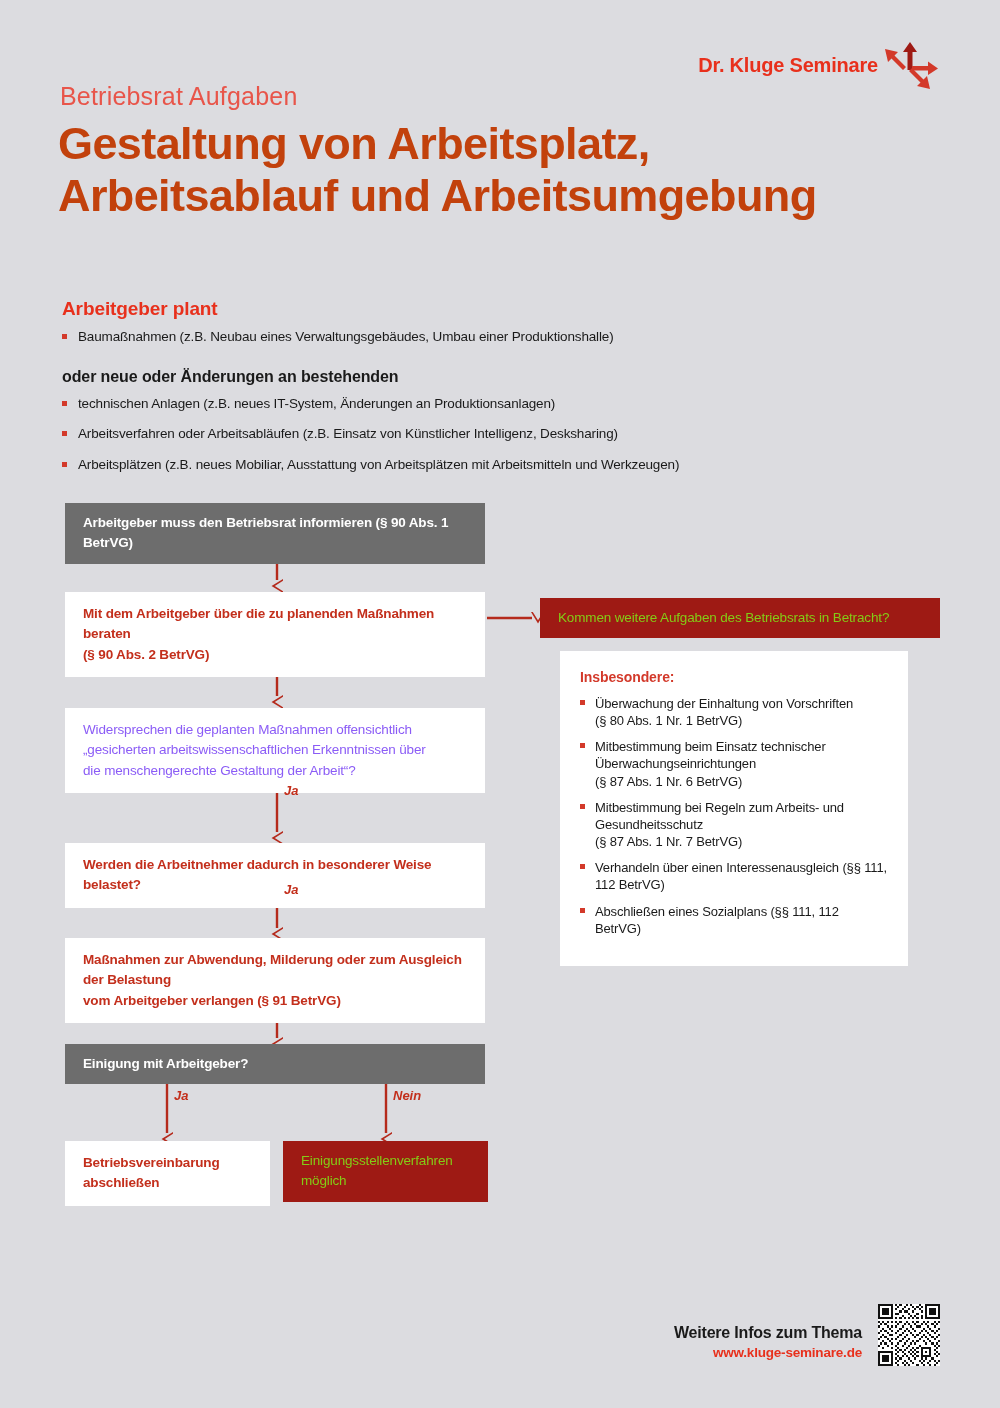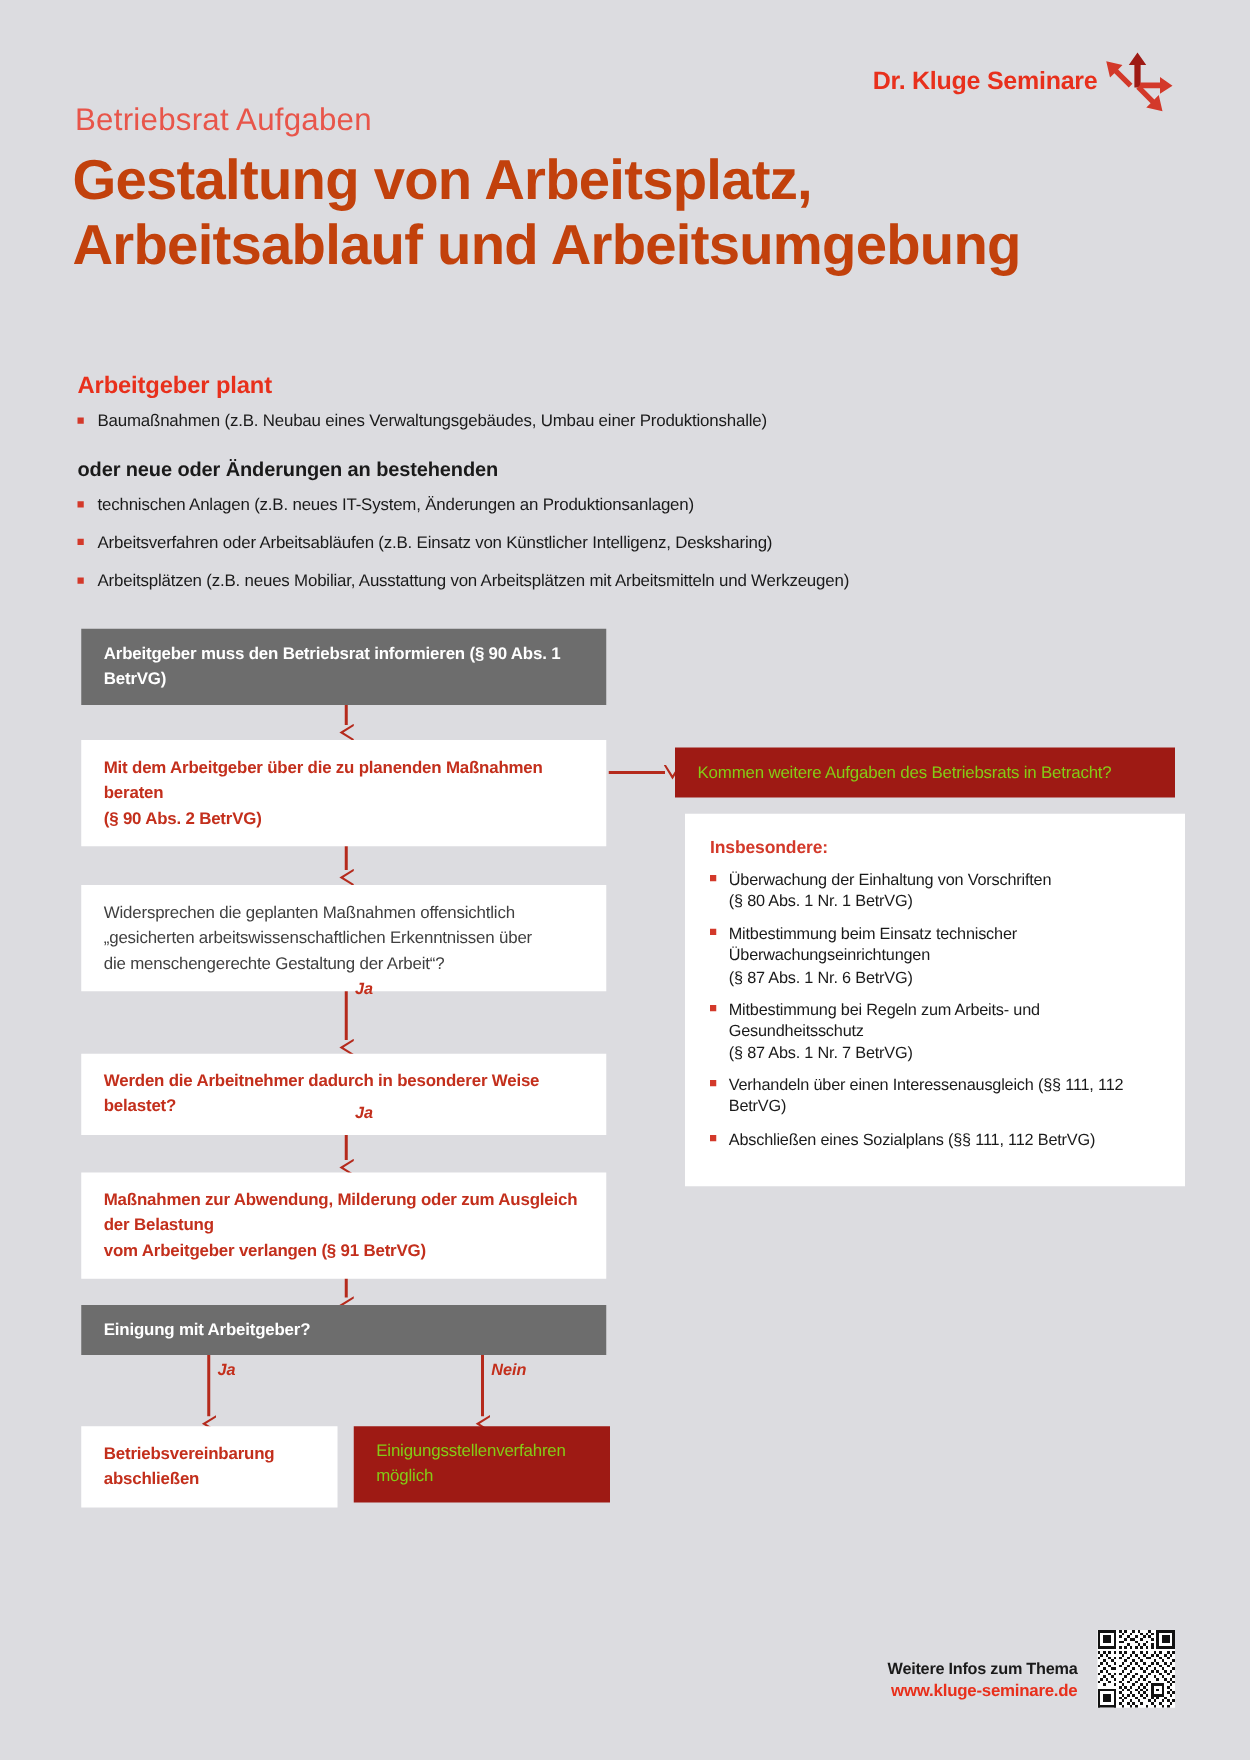--- a/index.html
+++ b/index.html
@@ -138,21 +138,21 @@
   }
   .node.white {
     background: #ffffff;
     padding: 12px 18px;
   }
   .node.white.red-text .node-text {
     color: #c32f1c;
     font-weight: bold;
   }
   .node.white.dark-text .node-text {
-    color: #404040;
+    color: #8b5cf6;
     font-weight: normal;
   }
   .node.darkred {
     background: #9e1a14;
     padding: 10px 18px;
   }
   .node.darkred .node-text {
     color: #84cc16;
     font-weight: normal;
   }
@@ -202,21 +202,21 @@
     bottom: 42px;
     display: flex;
     align-items: flex-end;
     gap: 16px;
   }
   .footer-text {
     text-align: right;
     padding-bottom: 6px;
   }
   .footer-line1 {
-    font-size: 13px;
+    font-size: 16px;
     color: #1a1a1a;
     font-weight: bold;
     letter-spacing: -0.2px;
   }
   .footer-line2 {
     font-size: 13.5px;
     color: #e8301c;
     font-weight: bold;
     letter-spacing: -0.2px;
     margin-top: 3px;
@@ -344,21 +344,21 @@
 
   <div class="edge-label" style="left:284px; top:783px;">Ja</div>
   <div class="edge-label" style="left:284px; top:882px;">Ja</div>
   <div class="edge-label" style="left:174px; top:1088px;">Ja</div>
   <div class="edge-label" style="left:393px; top:1088px;">Nein</div>
 
   <div class="node darkred" style="left:540px; top:598px; width:400px; min-height:38px;">
     <span class="node-text">Kommen weitere Aufgaben des Betriebsrats in Betracht?</span>
   </div>
 
-  <div class="node panel" style="left:548px; top:651px; width:400px; min-height:190px;">
+  <div class="node panel" style="left:560px; top:651px; width:348px; min-height:190px;">
     <div class="panel-title">Insbesondere:</div>
     <ul class="bullets">
       <li>
         <span>Überwachung der Einhaltung von Vorschriften</span><br>
         <span>(§ 80 Abs. 1 Nr. 1 BetrVG)</span>
       </li>
       <li>
         <span>Mitbestimmung beim Einsatz technischer Überwachungseinrichtungen</span><br>
         <span>(§ 87 Abs. 1 Nr. 6 BetrVG)</span>
       </li>

